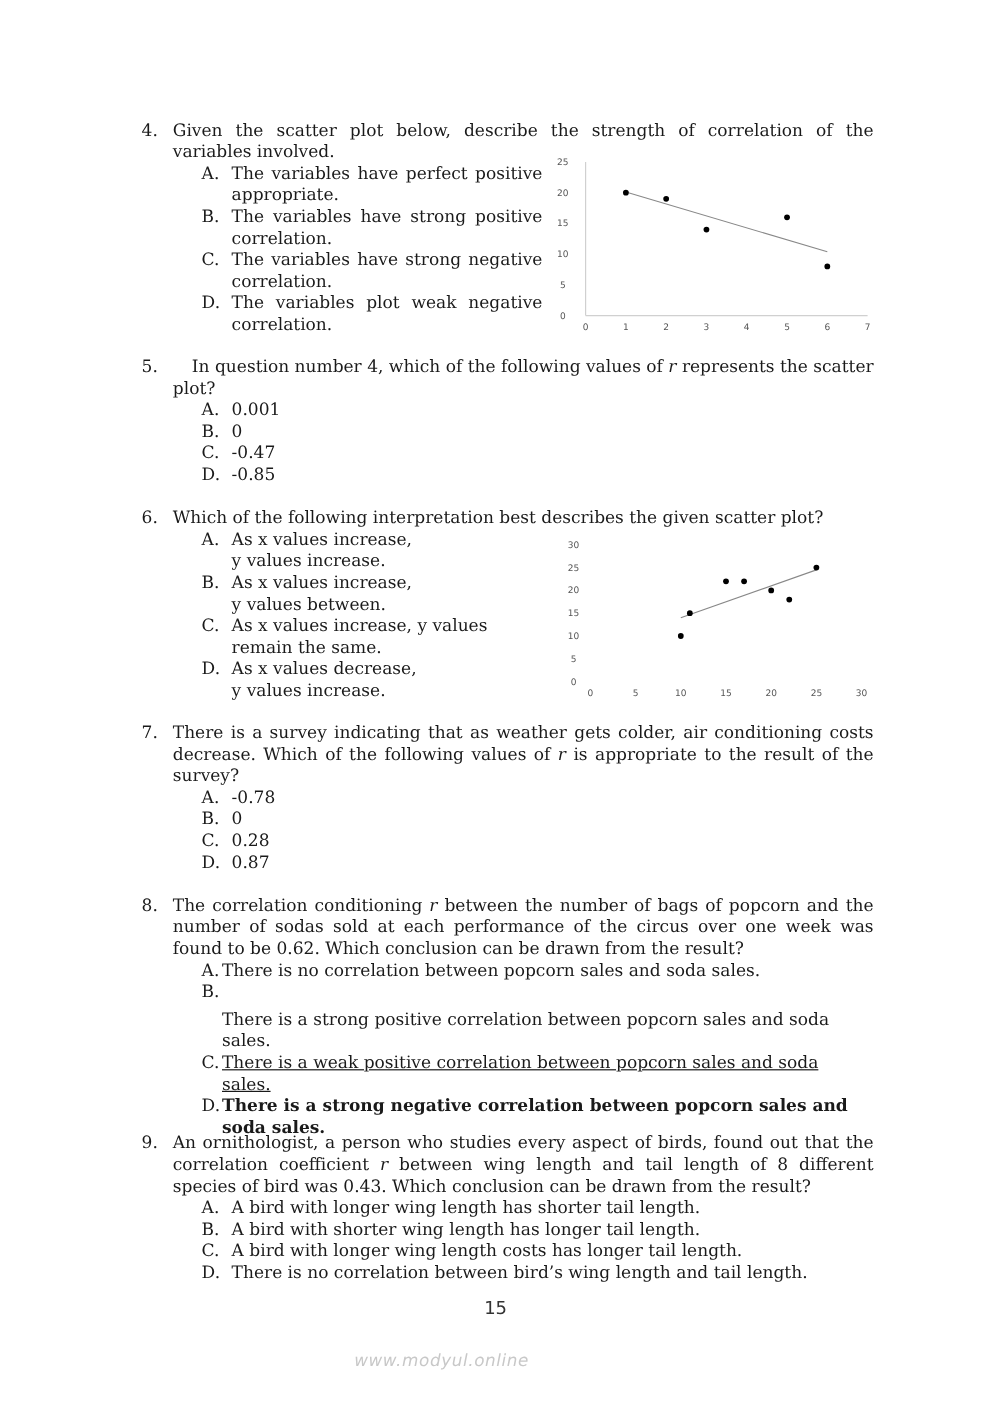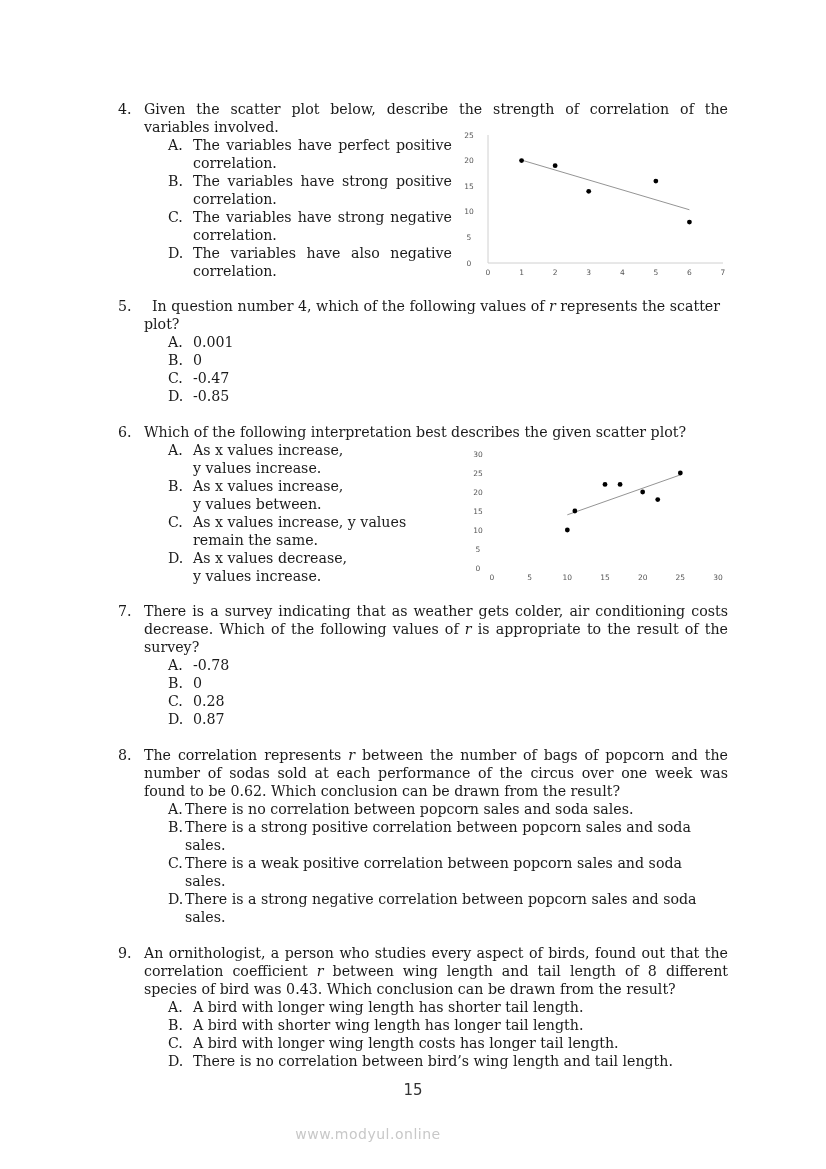--- a/index.html
+++ b/index.html
@@ -11,46 +11,46 @@
   .opts { margin-left:50px; }
   .opt { display:flex; }
   .opt .lbl { width:25px; flex:none; }
   .opt .txt { flex:1; }
   .opt.tight .lbl { width:17px; }
   .narrow { width:284px; }
   .narrow .txt { text-align:justify; text-align-last:left; }
   em.r { font-style:italic; }
   svg text { font-family:"DejaVu Sans", sans-serif; font-size:7.5px; fill:#555; }
   .pageno { position:absolute; left:0; width:826px; top:1081px; text-align:center; font-family:"DejaVu Sans", sans-serif; font-size:15px; color:#333; }
-  .watermark { position:absolute; left:0; width:736px; top:1126px; text-align:center; font-family:"DejaVu Sans", sans-serif; font-size:14px; color:#c8c8c8; letter-spacing:0.5px; }
+  .watermark { position:absolute; left:0; width:736px; top:1126px; text-align:center; font-family:"DejaVu Sans", sans-serif; font-size:14px; color:#c8c8c8; letter-spacing:0.5px;font-style:italic; }
 </style>
 </head>
 <body>
 
 <div class="q" style="top:100px;">
   <div class="qrow">
     <span class="qnum">4.</span>
     <span class="qtext">Given the scatter plot below, describe the strength of correlation of the variables involved.</span>
   </div>
   <div class="opts narrow">
     <div class="opt">
         <span class="lbl">A.</span>
-        <span class="txt">The variables have perfect positive correlation.</span>
+        <span class="txt">The variables have perfect positive appropriate.</span>
       </div>
     <div class="opt">
         <span class="lbl">B.</span>
         <span class="txt">The variables have strong positive correlation.</span>
       </div>
     <div class="opt">
         <span class="lbl">C.</span>
         <span class="txt">The variables have strong negative correlation.</span>
       </div>
     <div class="opt">
         <span class="lbl">D.</span>
-        <span class="txt">The variables have also negative correlation.</span>
+        <span class="txt">The variables plot weak negative correlation.</span>
       </div>
   </div>
 </div>
 
 <svg id="chart1" style="position:absolute; left:455px; top:128px;" width="280" height="152">
     <line x1="33" y1="7" x2="33" y2="135" stroke="#d0d0d0" stroke-width="1"></line>
     <line x1="33" y1="135" x2="268" y2="135" stroke="#d0d0d0" stroke-width="1"></line>
     <text x="14" y="137.5" text-anchor="middle">0</text>
     <text x="14" y="111.9" text-anchor="middle">5</text>
     <text x="14" y="86.3" text-anchor="middle">10</text>
@@ -69,21 +69,21 @@
     <circle cx="66.57142857142857" cy="32.599999999999994" r="2.4" fill="#000"></circle>
     <circle cx="100.14285714285714" cy="37.72" r="2.4" fill="#000"></circle>
     <circle cx="133.71428571428572" cy="63.31999999999999" r="2.4" fill="#000"></circle>
     <circle cx="200.85714285714286" cy="53.08" r="2.4" fill="#000"></circle>
     <circle cx="234.42857142857142" cy="94.03999999999999" r="2.4" fill="#000"></circle>
   </svg>
 
 <div class="q" style="top:297px;">
   <div class="qrow">
     <span class="qnum">5.</span>
-    <span class="qtext" style="text-align:center;"><span>In question number 4, which of the following values of </span><em class="r">r</em><span> represents the scatter plot?</span></span>
+    <span class="qtext" style="text-align:right;"><span>In question number 4, which of the following values of </span><em class="r">r</em><span> represents the scatter plot?</span></span>
   </div>
   <div class="opts">
     <div class="opt">
         <span class="lbl">A.</span>
         <span class="txt">0.001</span>
       </div>
     <div class="opt">
         <span class="lbl">B.</span>
         <span class="txt">0</span>
       </div>
@@ -169,38 +169,38 @@
     <div class="opt">
         <span class="lbl">D.</span>
         <span class="txt">0.87</span>
       </div>
   </div>
 </div>
 
 <div class="q" style="top:746px;">
   <div class="qrow">
     <span class="qnum">8.</span>
-    <span class="qtext"><span>The correlation represents </span><em class="r">r</em><span> between the number of bags of popcorn and the number of sodas sold at each performance of the circus over one week was found to be 0.62. Which conclusion can be drawn from the result?</span></span>
+    <span class="qtext"><span>The correlation conditioning </span><em class="r">r</em><span> between the number of bags of popcorn and the number of sodas sold at each performance of the circus over one week was found to be 0.62. Which conclusion can be drawn from the result?</span></span>
   </div>
   <div class="opts">
     <div class="opt tight">
         <span class="lbl">A.</span>
         <span class="txt">There is no correlation between popcorn sales and soda sales.</span>
       </div>
     <div class="opt tight">
         <span class="lbl">B.</span>
-        <span class="txt" style="padding-right:20px;">There is a strong positive correlation between popcorn sales and soda sales.</span>
-      </div>
-    <div class="opt tight">
-        <span class="lbl">C.</span>
-        <span class="txt" style="padding-right:20px;">There is a weak positive correlation between popcorn sales and soda sales.</span>
-      </div>
-    <div class="opt tight">
-        <span class="lbl">D.</span>
-        <span class="txt" style="padding-right:20px;">There is a strong negative correlation between popcorn sales and soda sales.</span>
+        <span class="txt" style="padding-right:20px;margin-top:23px;">There is a strong positive correlation between popcorn sales and soda sales.</span>
+      </div>
+    <div class="opt tight">
+        <span class="lbl">C.</span>
+        <span class="txt" style="padding-right:20px;text-decoration:underline;">There is a weak positive correlation between popcorn sales and soda sales.</span>
+      </div>
+    <div class="opt tight">
+        <span class="lbl">D.</span>
+        <span class="txt" style="padding-right:20px;font-weight:bold;">There is a strong negative correlation between popcorn sales and soda sales.</span>
       </div>
   </div>
 </div>
 
 <div class="q" style="top:944px;">
   <div class="qrow">
     <span class="qnum">9.</span>
     <span class="qtext"><span>An ornithologist, a person who studies every aspect of birds, found out that the correlation coefficient </span><em class="r">r</em><span> between wing length and tail length of 8 different species of bird was 0.43. Which conclusion can be drawn from the result?</span></span>
   </div>
   <div class="opts">

